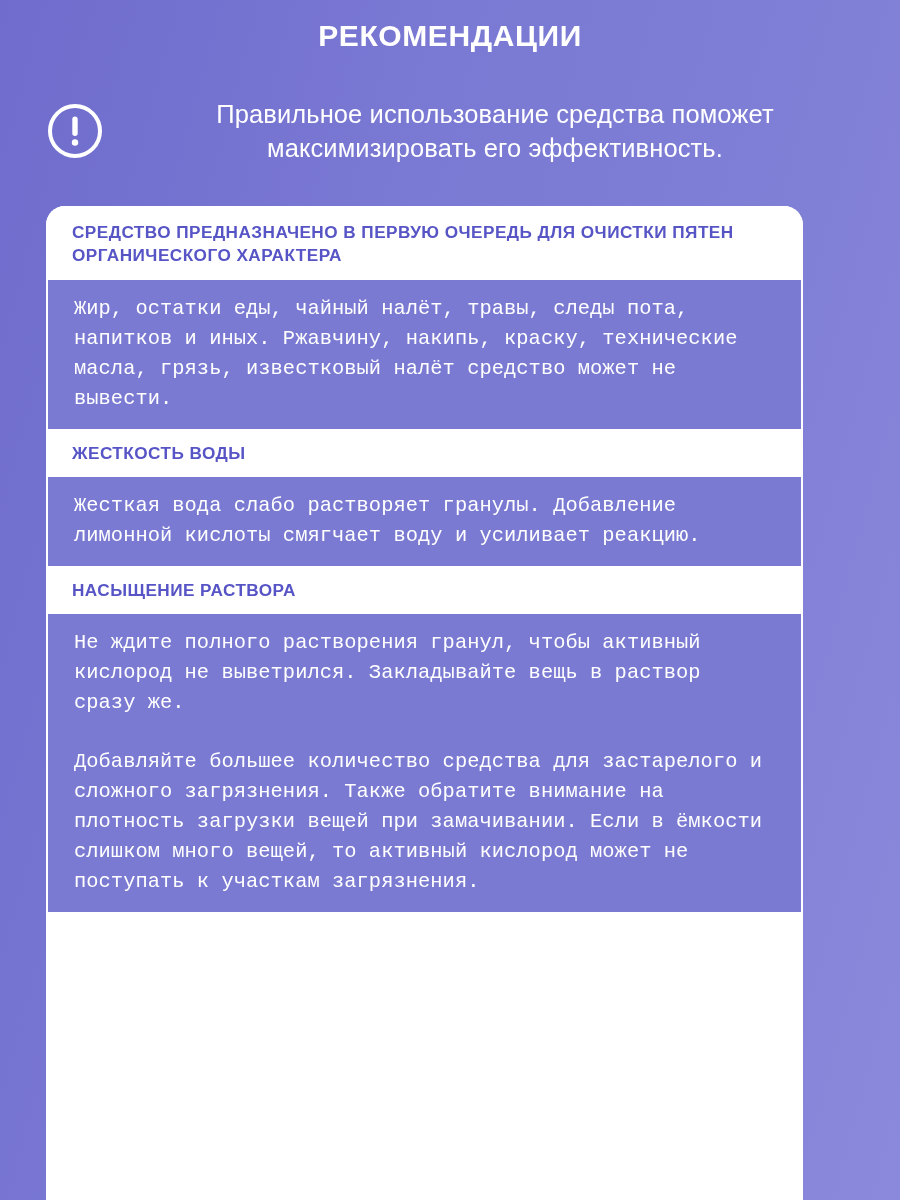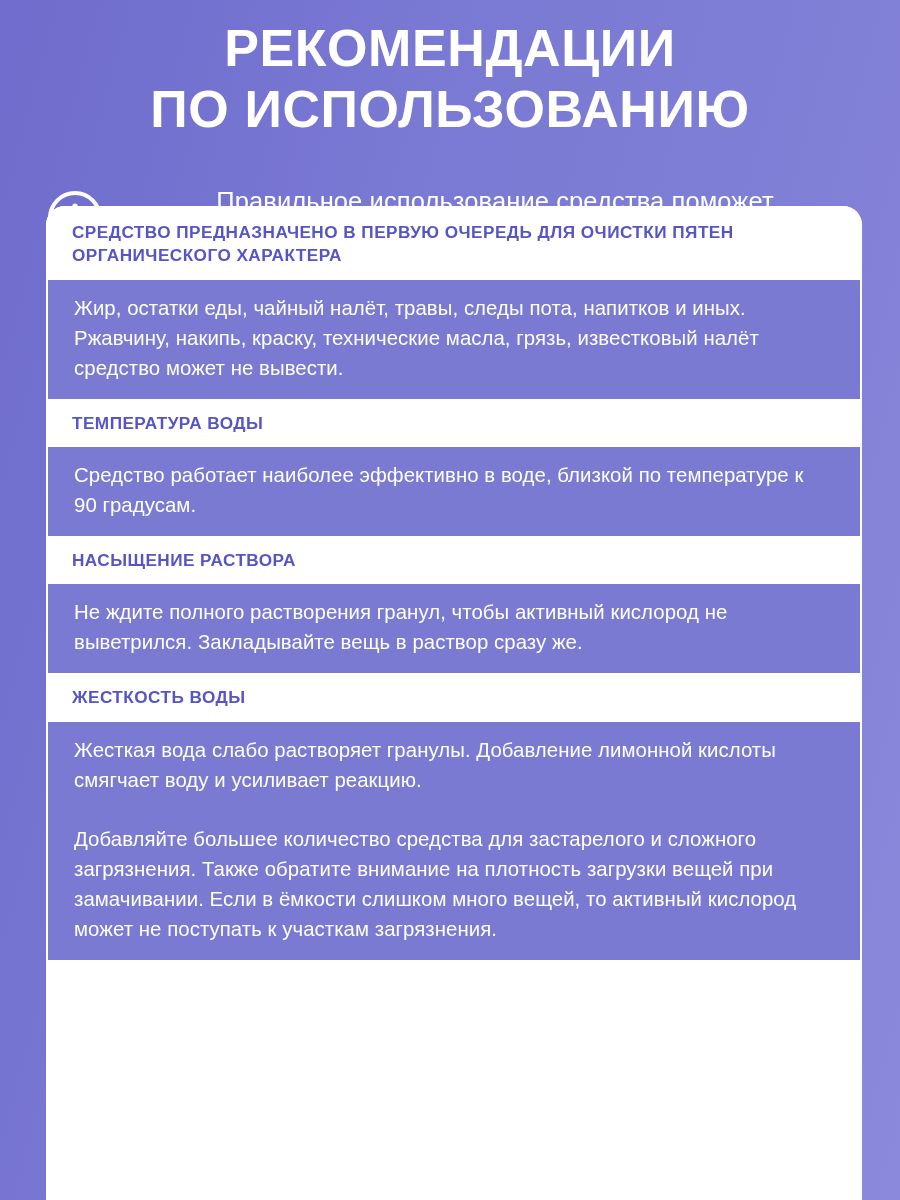--- a/index.html
+++ b/index.html
@@ -27,21 +27,21 @@
 
   
   .header {
     padding-top: 18px;
   }
   .poster-title {
     margin: 0;
     text-align: center;
     color: #ffffff;
     font-weight: bold;
-    font-size: 52px;
+    font-size: 30px;
     line-height: 1.18;
     letter-spacing: 0.6px;
     text-transform: uppercase;
   }
   .poster-title .line {
     display: block;
   }
 
   .subtitle-row {
     margin-top: 18px;
@@ -72,21 +72,21 @@
     letter-spacing: 0.1px;
     padding-right: 10px;
   }
   .subtitle .line { display: block; }
 
   
   .card {
     position: absolute;
     left: 46px;
     top: 206px;
-    width: 816px;
+    width: 757px;
     bottom: 0;
     background: #ffffff;
     border-radius: 19px 19px 0 0;
     overflow: hidden;
     box-sizing: border-box;
   }
 
   .section { display: block; }
 
   .section-heading {
@@ -103,36 +103,36 @@
 
   .section-body {
     background: #7a7ad2;
     color: #ffffff;
     font-size: 20.4px;
     line-height: 1.47;
     letter-spacing: 0.05px;
     padding: 14px 30px 15px 26px;
     margin: 0 2px;
     box-sizing: border-box;
+    font-family: Liberation Mono, monospace;
   }
 
   
   .section:first-child .section-heading {
     padding-top: 15px;
   }
 </style>
 </head>
 <body>
 
 <div class="poster">
 
   <div class="header">
     <h1 class="poster-title">
       <span class="line">РЕКОМЕНДАЦИИ</span>
-      <span class="line">ПО ИСПОЛЬЗОВАНИЮ</span>
     </h1>
 
     <div class="subtitle-row">
       <span class="alert-icon">
         <svg viewBox="0 0 58 58" aria-hidden="true">
           <circle cx="29" cy="29" r="25" fill="none" stroke="#ffffff" stroke-width="4"></circle>
           <rect x="26.3" y="14.5" width="5.4" height="19.5" rx="2.7" fill="#ffffff"></rect>
           <circle cx="29" cy="40.5" r="3.2" fill="#ffffff"></circle>
         </svg>
       </span>
@@ -143,33 +143,29 @@
     </div>
   </div>
 
   <div class="card">
 
     <div class="section">
       <div class="section-heading">СРЕДСТВО ПРЕДНАЗНАЧЕНО В ПЕРВУЮ ОЧЕРЕДЬ ДЛЯ ОЧИСТКИ ПЯТЕН ОРГАНИЧЕСКОГО ХАРАКТЕРА</div>
       <div class="section-body">Жир, остатки еды, чайный налёт, травы, следы пота, напитков и иных. Ржавчину, накипь, краску, технические масла, грязь, известковый налёт средство может не вывести.</div>
     </div>
 
+
     <div class="section">
-      <div class="section-heading">ТЕМПЕРАТУРА ВОДЫ</div>
-      <div class="section-body">Средство работает наиболее эффективно в воде, близкой по температуре к 90 градусам.</div>
+      <div class="section-heading">ЖЕСТКОСТЬ ВОДЫ</div>
+      <div class="section-body">Жесткая вода слабо растворяет гранулы. Добавление лимонной кислоты смягчает воду и усиливает реакцию.</div>
     </div>
 
     <div class="section">
       <div class="section-heading">НАСЫЩЕНИЕ РАСТВОРА</div>
       <div class="section-body">Не ждите полного растворения гранул, чтобы активный кислород не выветрился. Закладывайте вещь в раствор сразу же.</div>
-    </div>
-
-    <div class="section">
-      <div class="section-heading">ЖЕСТКОСТЬ ВОДЫ</div>
-      <div class="section-body">Жесткая вода слабо растворяет гранулы. Добавление лимонной кислоты смягчает воду и усиливает реакцию.</div>
     </div>
 
     <div class="section">
     </div>
 
     <div class="section">
       <div class="section-body">Добавляйте большее количество средства для застарелого и сложного загрязнения. Также обратите внимание на плотность загрузки вещей при замачивании. Если в ёмкости слишком много вещей, то активный кислород может не поступать к участкам загрязнения.</div>
     </div>
 
   </div>

